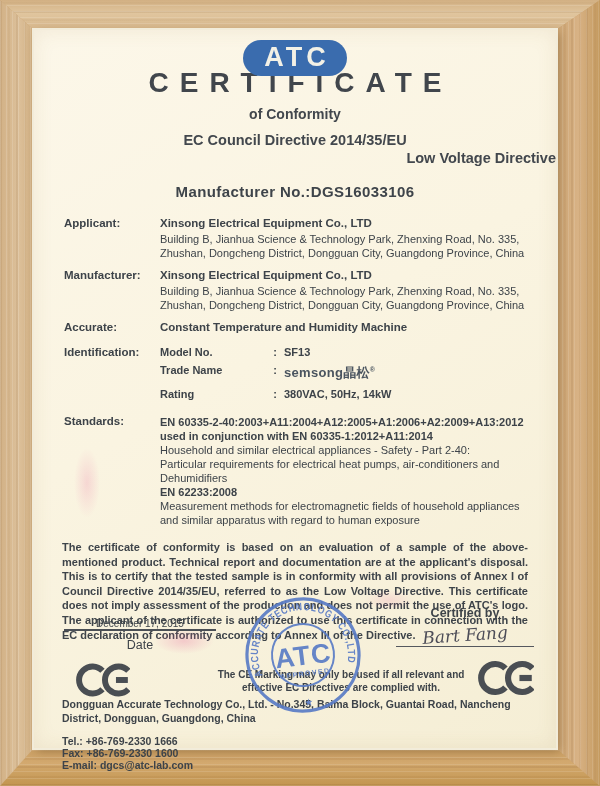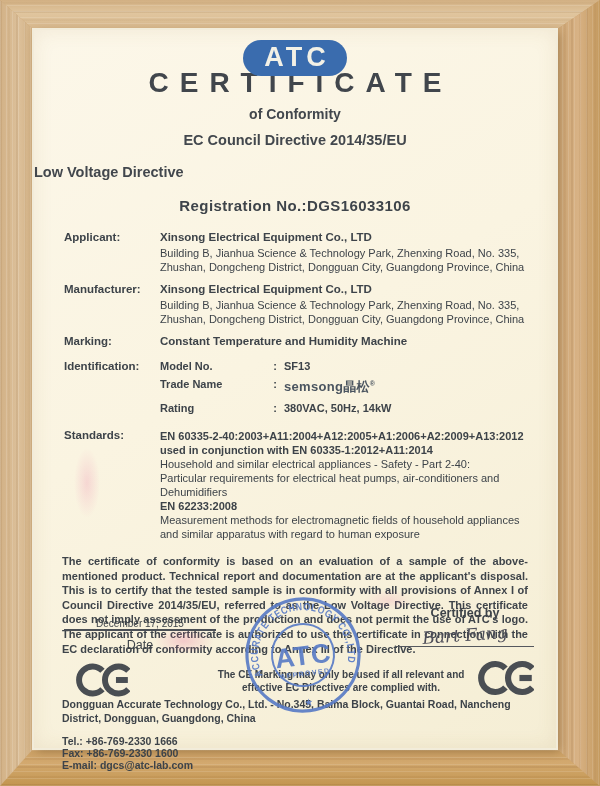--- a/index.html
+++ b/index.html
@@ -59,21 +59,21 @@
     position:relative;z-index:3;width:104px;height:36px;margin:10px auto 0;
     background:#3a6cae;border-radius:19px;color:#f3f1e6;
     font-size:27px;font-weight:bold;letter-spacing:4px;text-align:center;line-height:35px;text-indent:4px;
   }
   .title{
     text-align:center;font-size:28px;font-weight:bold;color:#41464c;
     letter-spacing:11px;text-indent:11px;margin-top:-9px;position:relative;z-index:2;
   }
   .sub1{text-align:center;font-weight:bold;font-size:14px;margin-top:7px;color:#42474d;}
   .sub2{text-align:center;font-weight:bold;font-size:14.5px;margin-top:10px;color:#42474d;}
-  .sub3{text-align:left;font-weight:bold;font-size:14.5px;margin-top:16px;color:#42474d;}
+  .sub3{text-align:right;font-weight:bold;font-size:14.5px;margin-top:2px;color:#42474d;}
   .reg{text-align:center;font-weight:bold;font-size:15px;margin-top:17px;letter-spacing:.4px;color:#3e444a;}
   
   .fields{margin:17px 26px 0 30px;font-size:11px;}
   .frow{display:flex;margin-bottom:9px;}
   .lbl{width:96px;flex:none;font-weight:bold;font-size:11.5px;}
   .val{flex:1;}
   .pname{font-weight:bold;font-size:11.5px;margin-bottom:4px;}
   .addr{line-height:13.5px;}
   .irow{display:flex;margin-bottom:6px;}
   .ik{width:106px;font-weight:bold;}
@@ -112,42 +112,42 @@
 
   <div class="smudge s1"></div>
   <div class="smudge s2"></div>
   <div class="smudge s3"></div>
 
   <div class="logo-pill">ATC</div>
   <div class="title">CERTIFICATE</div>
   <div class="sub1">of Conformity</div>
   <div class="sub2">EC Council Directive 2014/35/EU</div>
   <div class="sub3">Low Voltage Directive</div>
-  <div class="reg">Registration No.:DGS16033106</div>
+  <div class="reg">Manufacturer No.:DGS16033106</div>
 
   <div class="fields">
 
     <div class="frow">
       <div class="lbl">Applicant:</div>
       <div class="val">
         <div class="pname">Xinsong Electrical Equipment Co., LTD</div>
         <div class="addr">Building B, Jianhua Science &amp; Technology Park, Zhenxing Road, No. 335, Zhushan, Dongcheng District, Dongguan City, Guangdong Province, China</div>
       </div>
     </div>
 
     <div class="frow">
       <div class="lbl">Manufacturer:</div>
       <div class="val">
         <div class="pname">Xinsong Electrical Equipment Co., LTD</div>
         <div class="addr">Building B, Jianhua Science &amp; Technology Park, Zhenxing Road, No. 335, Zhushan, Dongcheng District, Dongguan City, Guangdong Province, China</div>
       </div>
     </div>
 
     <div class="frow">
-      <div class="lbl">Marking:</div>
+      <div class="lbl">Accurate:</div>
       <div class="val pname">Constant Temperature and Humidity Machine</div>
     </div>
 
     <div class="frow">
       <div class="lbl">Identification:</div>
       <div class="val">
         <div class="irow">
           <div class="ik">Model No.</div>
           <div class="ic">:</div>
           <div class="iv">SF13</div>

